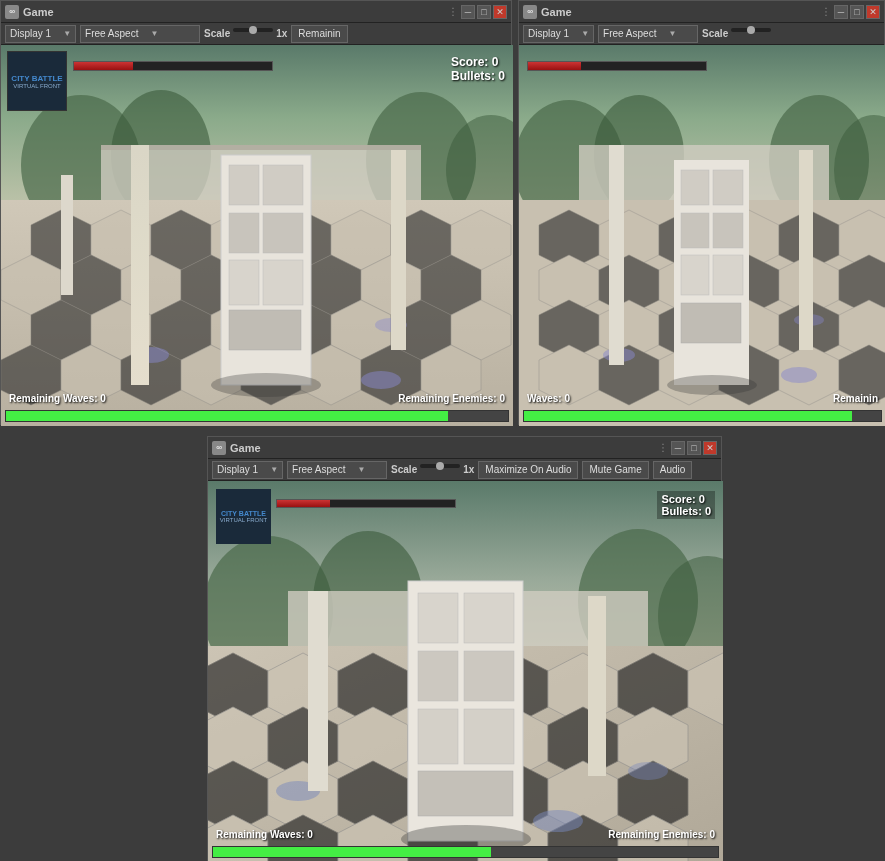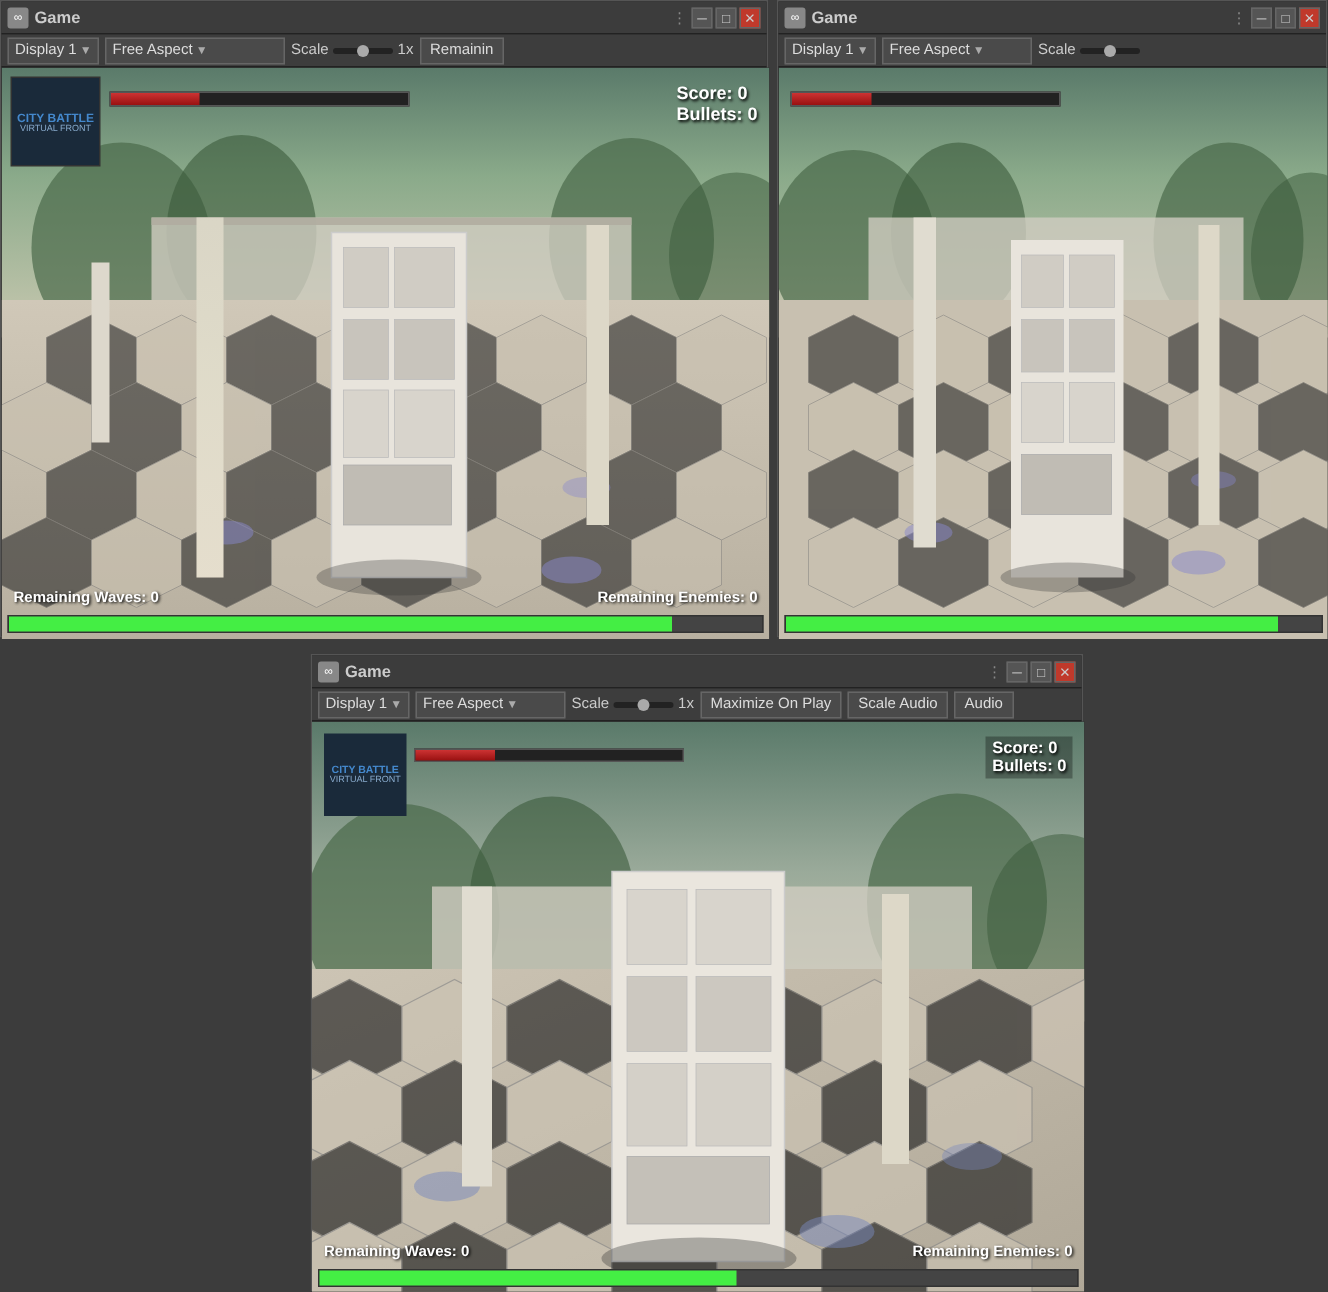--- a/index.html
+++ b/index.html
@@ -80,38 +80,39 @@
 
     .toolbar-dropdown {
       height: 18px;
       background: #4a4a4a;
       border: 1px solid #666;
       color: #ddd;
       font-size: 10px;
       padding: 0 4px;
       display: flex;
       align-items: center;
-      gap: 2px;
+      gap: 12px;
       cursor: pointer;
     }
 
     .toolbar-dropdown .arrow {
       font-size: 8px;
       color: #aaa;
     }
 
     .toolbar-label {
       color: #ccc;
       font-size: 10px;
     }
 
     .scale-control {
       display: flex;
-      align-items: center;
+      align-items: flex-start;
       gap: 3px;
+      font-weight: bold;
     }
 
     .scale-slider {
       width: 40px;
       height: 4px;
       background: #222;
       border-radius: 2px;
       position: relative;
     }
     .scale-slider-thumb {
@@ -455,20 +456,24 @@
       <rect x="162" y="258" width="60" height="40" fill="#c0bcb4" stroke="#aaa" stroke-width="0.5"></rect>
       <ellipse cx="193" cy="340" rx="45" ry="10" fill="#333" opacity="0.3"></ellipse>
     </svg>
 
     <div class="hud">
       <div style="position:absolute;top:16px;left:8px;width:180px;">
         <div style="width:180px;height:10px;background:#222;border:1px solid #555;">
           <div style="width:30%;height:100%;background:linear-gradient(to bottom,#cc3333,#991111);"></div>
         </div>
       </div>
+      <div style="position:absolute;bottom:22px;left:0;right:0;display:flex;justify-content:space-between;padding:0 8px;">
+        <span style="color:white;font-size:10px;font-weight:bold;text-shadow:1px 1px 2px black;">Waves: 0</span>
+        <span style="color:white;font-size:10px;font-weight:bold;text-shadow:1px 1px 2px black;">Remainin</span>
+      </div>
       <div style="position:absolute;bottom:4px;left:4px;right:4px;height:12px;background:#444;border:1px solid #333;">
         <div style="width:92%;height:100%;background:#44ee44;"></div>
       </div>
     </div>
   </div>
 </div>
 
 <div class="game-window window-3" style="left:207px;top:436px;width:515px;height:425px;">
 
   <div class="title-bar">
@@ -492,24 +497,24 @@
       <span class="arrow">▼</span>
     </div>
     <div class="scale-control">
       <span class="toolbar-label">Scale</span>
       <div class="scale-slider">
         <div class="scale-slider-thumb"></div>
       </div>
       <span class="toolbar-label">1x</span>
     </div>
     <div class="toolbar-btn">
-      <span>Maximize On Play</span>
+      <span>Maximize On Audio</span>
     </div>
     <div class="toolbar-btn">
-      <span>Scale Audio</span>
+      <span>Mute Game</span>
     </div>
     <div class="toolbar-btn">
       <span>Audio</span>
     </div>
   </div>
 
   <div class="game-viewport" style="width:515px;height:381px;">
     <svg class="scene-svg" viewBox="0 0 515 381" xmlns="http://www.w3.org/2000/svg">
       <defs>
         <linearGradient id="skyGrad3" x1="0%" y1="0%" x2="0%" y2="100%">

